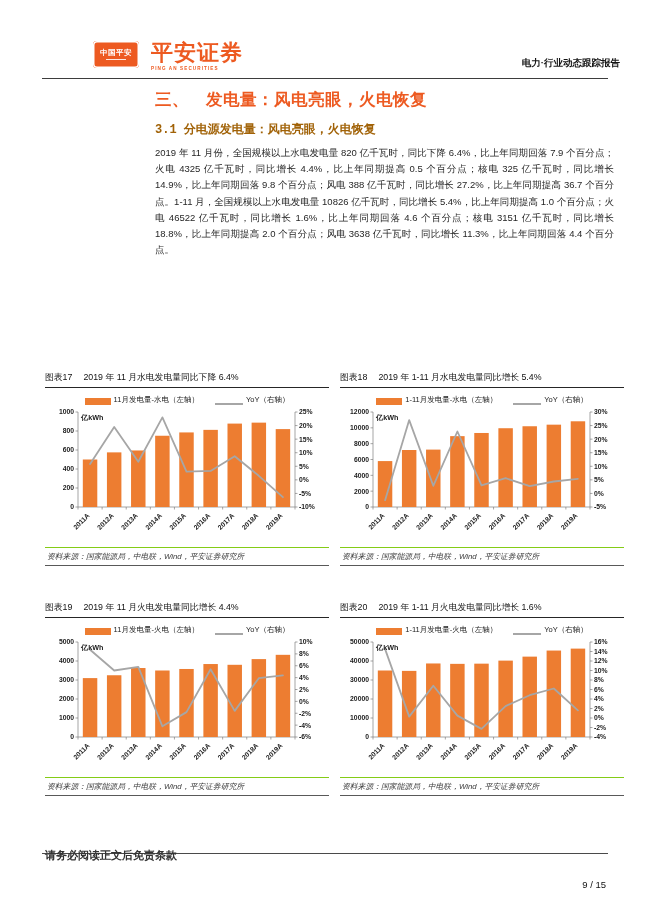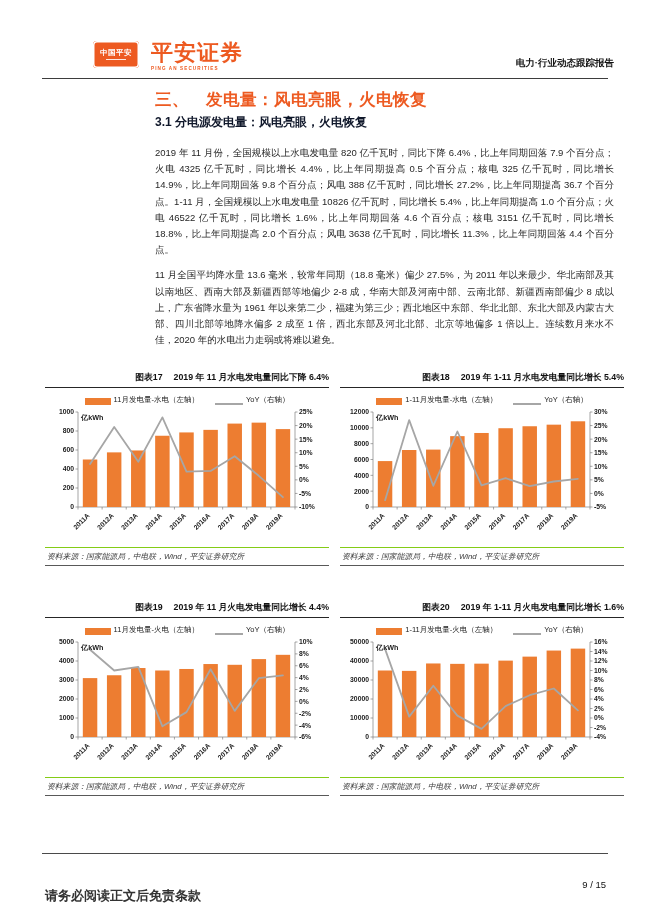--- a/index.html
+++ b/index.html
@@ -20,54 +20,54 @@
     width:46px;height:27px;background:var(--orange);border-radius:4px;
     display:flex;flex-direction:column;align-items:center;justify-content:center;
     box-shadow:inset 0 0 0 1.5px #fff, inset 0 0 0 3px var(--orange);
     margin-left:48px;
   }
   .logo-box .cn{color:#fff;font-size:7.5px;font-weight:bold;letter-spacing:.5px;line-height:1;}
   .logo-box .tick{width:20px;height:1.5px;background:#ffffff;opacity:.85;margin-top:2.5px;}
   .brand{margin-left:12px;display:flex;flex-direction:column;}
   .brand .cn{color:var(--orange);font-size:22px;font-weight:bold;letter-spacing:1px;line-height:1.05;}
   .brand .en{color:var(--orange);font-size:4.6px;font-weight:bold;letter-spacing:1.1px;margin-top:2px;}
-  .report-type{position:absolute;top:57px;right:36px;font-size:9.5px;font-weight:bold;color:#111;}
+  .report-type{position:absolute;top:57px;right:30px;font-size:9.5px;font-weight:bold;color:#111;}
   .header-rule{position:absolute;top:78px;left:42px;right:42px;border-top:1.6px solid #3d3d3d;}
   
   .sec-title{position:absolute;top:89px;left:155px;font-size:16.5px;font-weight:bold;color:var(--orange);letter-spacing:.5px;}
-  .sub-title{position:absolute;top:114px;left:155px;font-size:12px;font-weight:bold;color:#0f172a;}
+  .sub-title{position:absolute;top:121px;left:155px;font-size:12px;font-weight:bold;color:#a16207;font-family:Liberation Mono, monospace;}
   .body-text{position:absolute;top:145px;left:155px;width:459px;}
   .body-text p{margin:0 0 9px 0;font-size:9.5px;line-height:16.2px;text-align:justify;color:#262626;}
   
   .charts-grid{
     position:absolute;top:372px;left:45px;width:579px;
     display:grid;grid-template-columns:284px 284px;column-gap:11px;row-gap:36px;
   }
   .fig{width:284px;}
   .fig-title{
-    display:flex;align-items:baseline;font-size:8.8px;font-weight:bold;color:#111;
-    padding-bottom:3px;border-bottom:1.6px solid #262626;justify-content:flex-end;
+    display:flex;align-items:baseline;font-size:8.8px;font-weight:normal;color:#111;
+    padding-bottom:3px;border-bottom:1.6px solid #262626;
   }
   .fig-no{margin-right:11px;white-space:nowrap;}
   .fig-legend{
     display:flex;justify-content:center;align-items:center;gap:16px;
     margin-top:7px;font-size:7.5px;color:#1a1a1a;
   }
   .leg-item{display:flex;align-items:flex-end;gap:3px;white-space:nowrap;}
   .leg-swatch-bar{display:inline-block;width:26px;height:7px;background:var(--bar);}
   .leg-swatch-line{display:inline-block;width:28px;height:2px;background:var(--gline);}
   .fig-canvas{display:block;margin-top:1px;}
   .fig-source{
     margin-top:3px;font-size:7.8px;font-style:italic;color:#3a3a3a;
     border-top:1px solid #84cc16;border-bottom:1.6px solid #595959;
     padding:2.5px 2px 3.5px 2px;
   }
   
   .footer-rule{position:absolute;top:853px;left:42px;right:42px;border-top:1.2px solid #4a4a4a;}
-  .footer-disclaimer{position:absolute;top:887px;left:45px;font-size:13px;font-weight:bold;color:#333;}
+  .footer-disclaimer{position:absolute;top:848px;left:45px;font-size:11px;font-weight:bold;color:#333;}
   .footer-page{position:absolute;top:857px;right:44px;font-size:9.5px;color:#111;margin-top:22px;}
   
   text{font-family:"Liberation Sans","DejaVu Sans",sans-serif;}
 </style>
 </head>
 <body>
 
 <div class="page">
 
   <div class="logo-wrap">
@@ -81,21 +81,20 @@
     </div>
   </div>
   <div class="report-type">电力·行业动态跟踪报告</div>
   <div class="header-rule"></div>
 
   <div class="sec-title">三、　发电量：风电亮眼，火电恢复</div>
   <div class="sub-title">3.1 分电源发电量：风电亮眼，火电恢复</div>
 
   <div class="body-text">
     <p>2019 年 11 月份，全国规模以上水电发电量 820 亿千瓦时，同比下降 6.4%，比上年同期回落 7.9 个百分点；火电 4325 亿千瓦时，同比增长 4.4%，比上年同期提高 0.5 个百分点；核电 325 亿千瓦时，同比增长 14.9%，比上年同期回落 9.8 个百分点；风电 388 亿千瓦时，同比增长 27.2%，比上年同期提高 36.7 个百分点。1-11 月，全国规模以上水电发电量 10826 亿千瓦时，同比增长 5.4%，比上年同期提高 1.0 个百分点；火电 46522 亿千瓦时，同比增长 1.6%，比上年同期回落 4.6 个百分点；核电 3151 亿千瓦时，同比增长 18.8%，比上年同期提高 2.0 个百分点；风电 3638 亿千瓦时，同比增长 11.3%，比上年同期回落 4.4 个百分点。</p>
-    <p>11 月全国平均降水量 13.6 毫米，较常年同期（18.8 毫米）偏少 27.5%，为 2011 年以来最少。华北南部及其以南地区、西南大部及新疆西部等地偏少 2-8 成，华南大部及河南中部、云南北部、新疆西南部偏少 8 成以上，广东省降水量为 1961 年以来第二少，福建为第三少；西北地区中东部、华北北部、东北大部及内蒙古大部、四川北部等地降水偏多 2 成至 1 倍，西北东部及河北北部、北京等地偏多 1 倍以上。连续数月来水不佳，2020 年的水电出力走弱或将难以避免。</p>
   </div>
 
   <div class="charts-grid">
 
     <div class="fig">
       <div class="fig-title">
         <span class="fig-no">图表17</span>
         <span>2019 年 11 月水电发电量同比下降 6.4%</span>
       </div>
       <div class="fig-legend">

